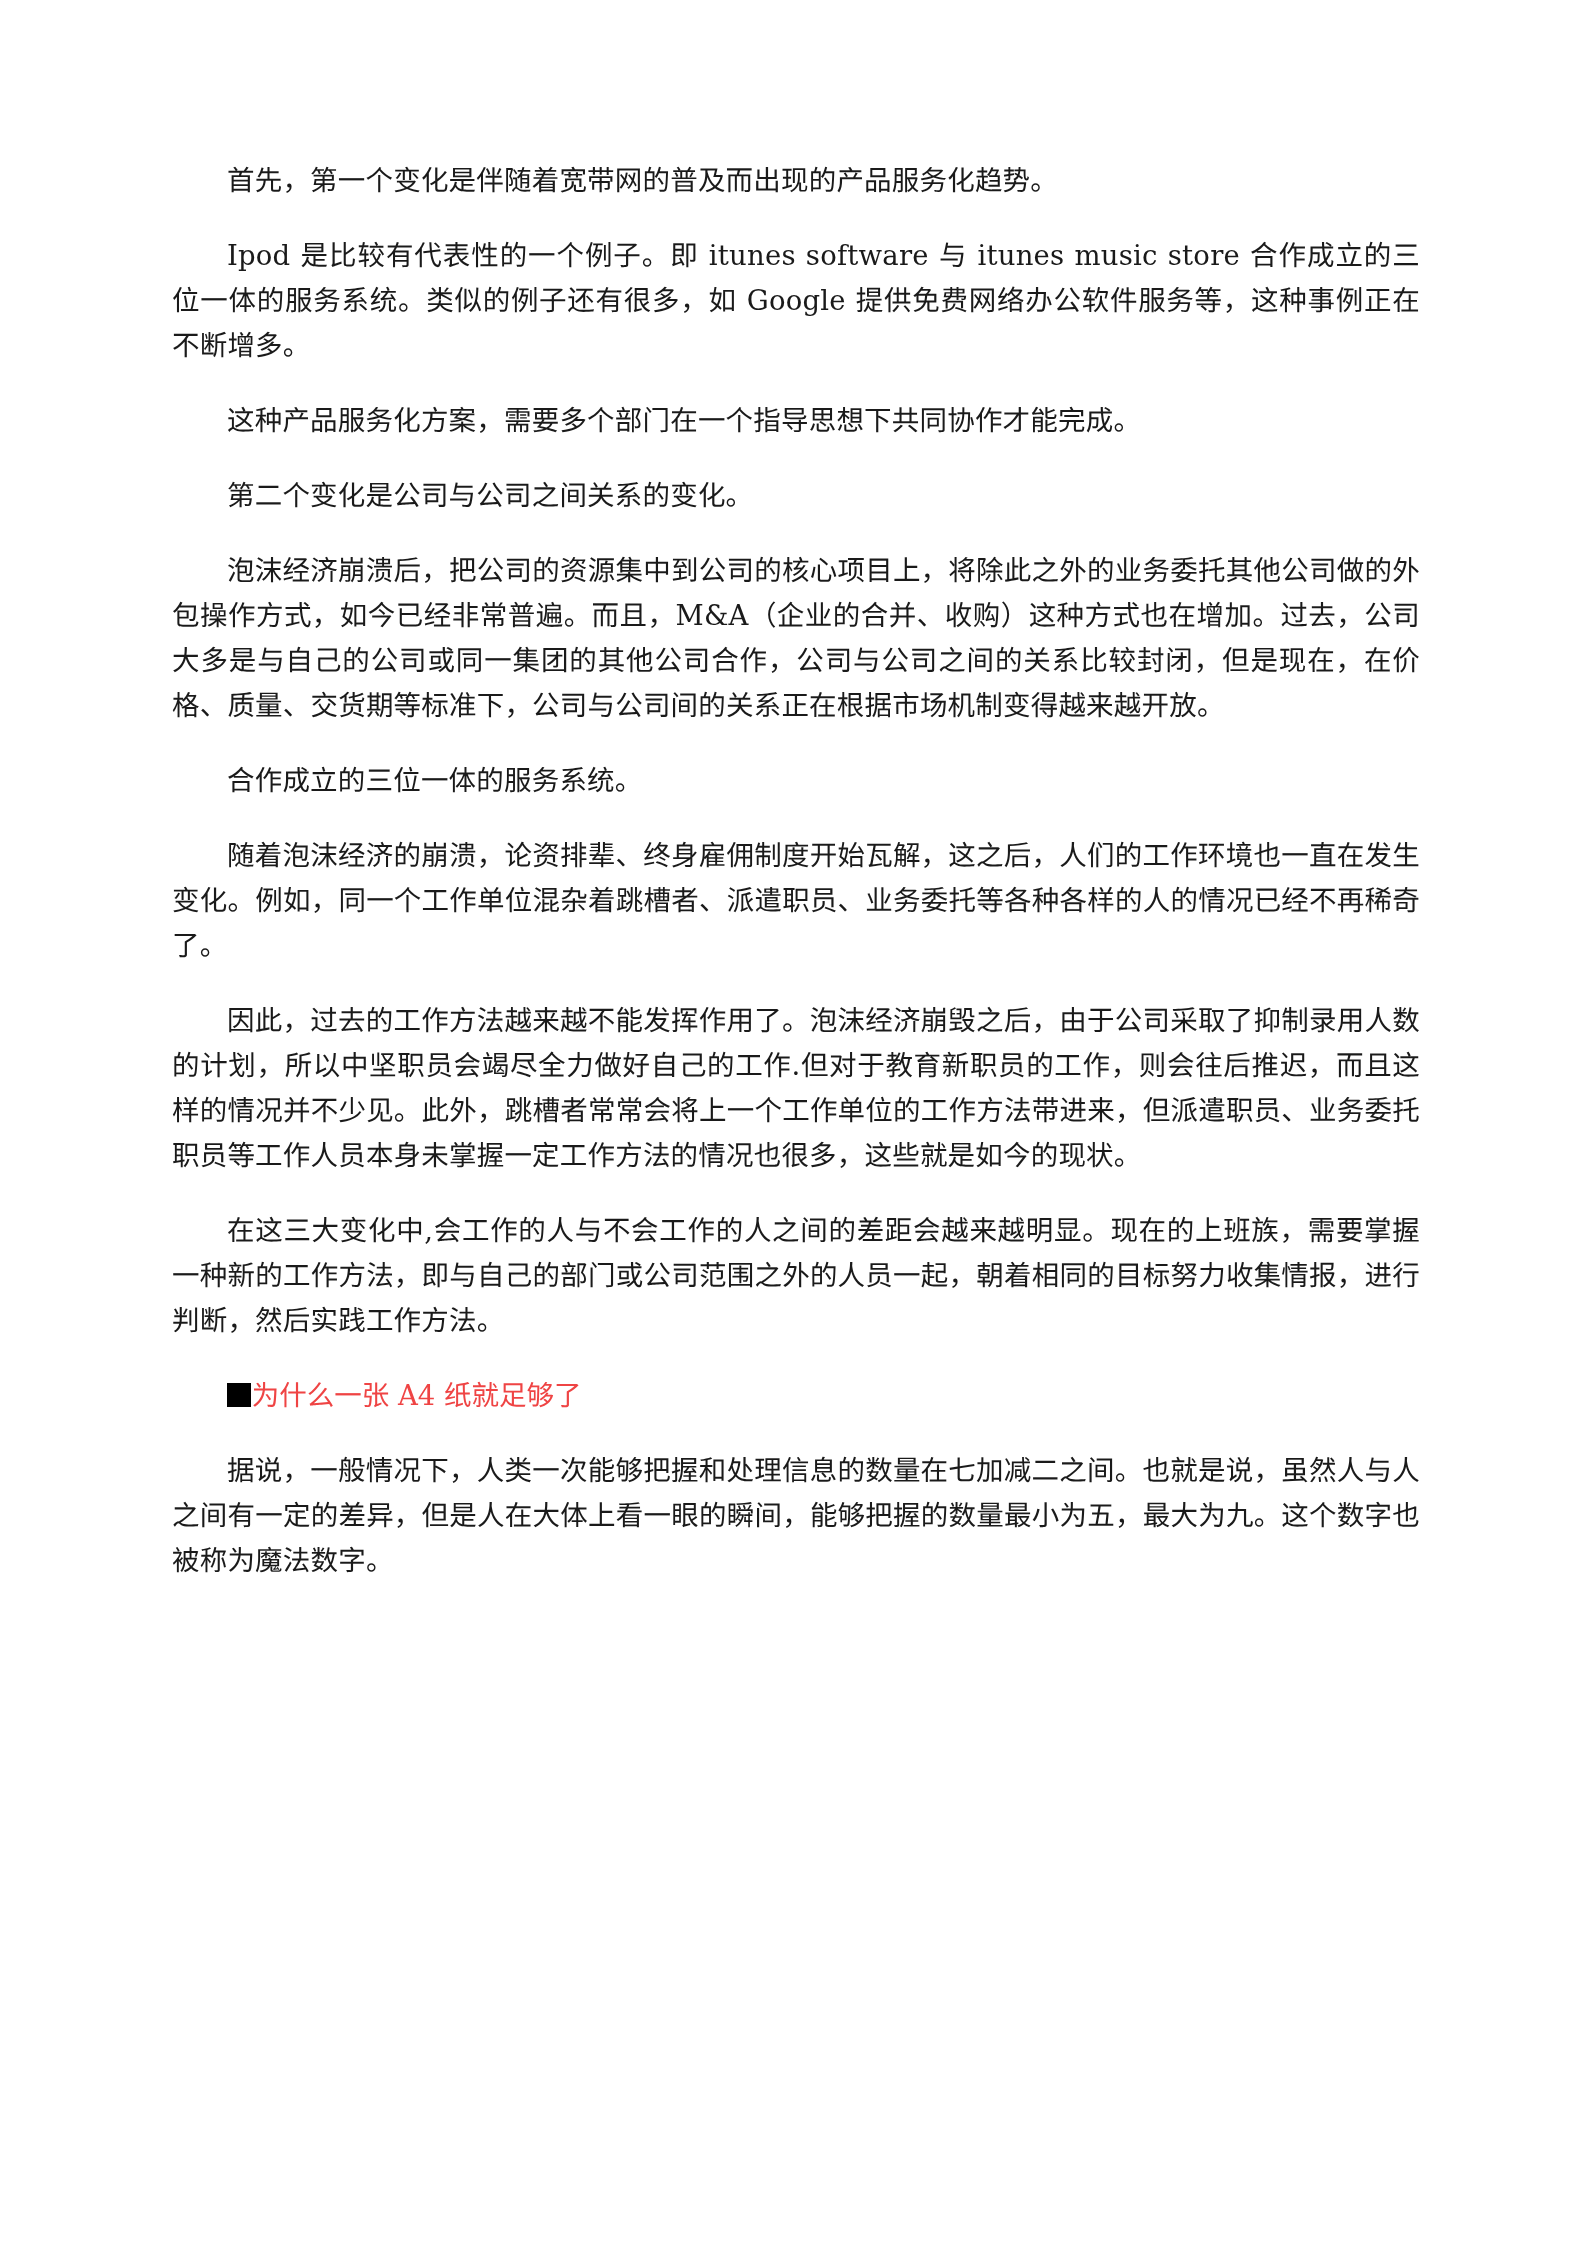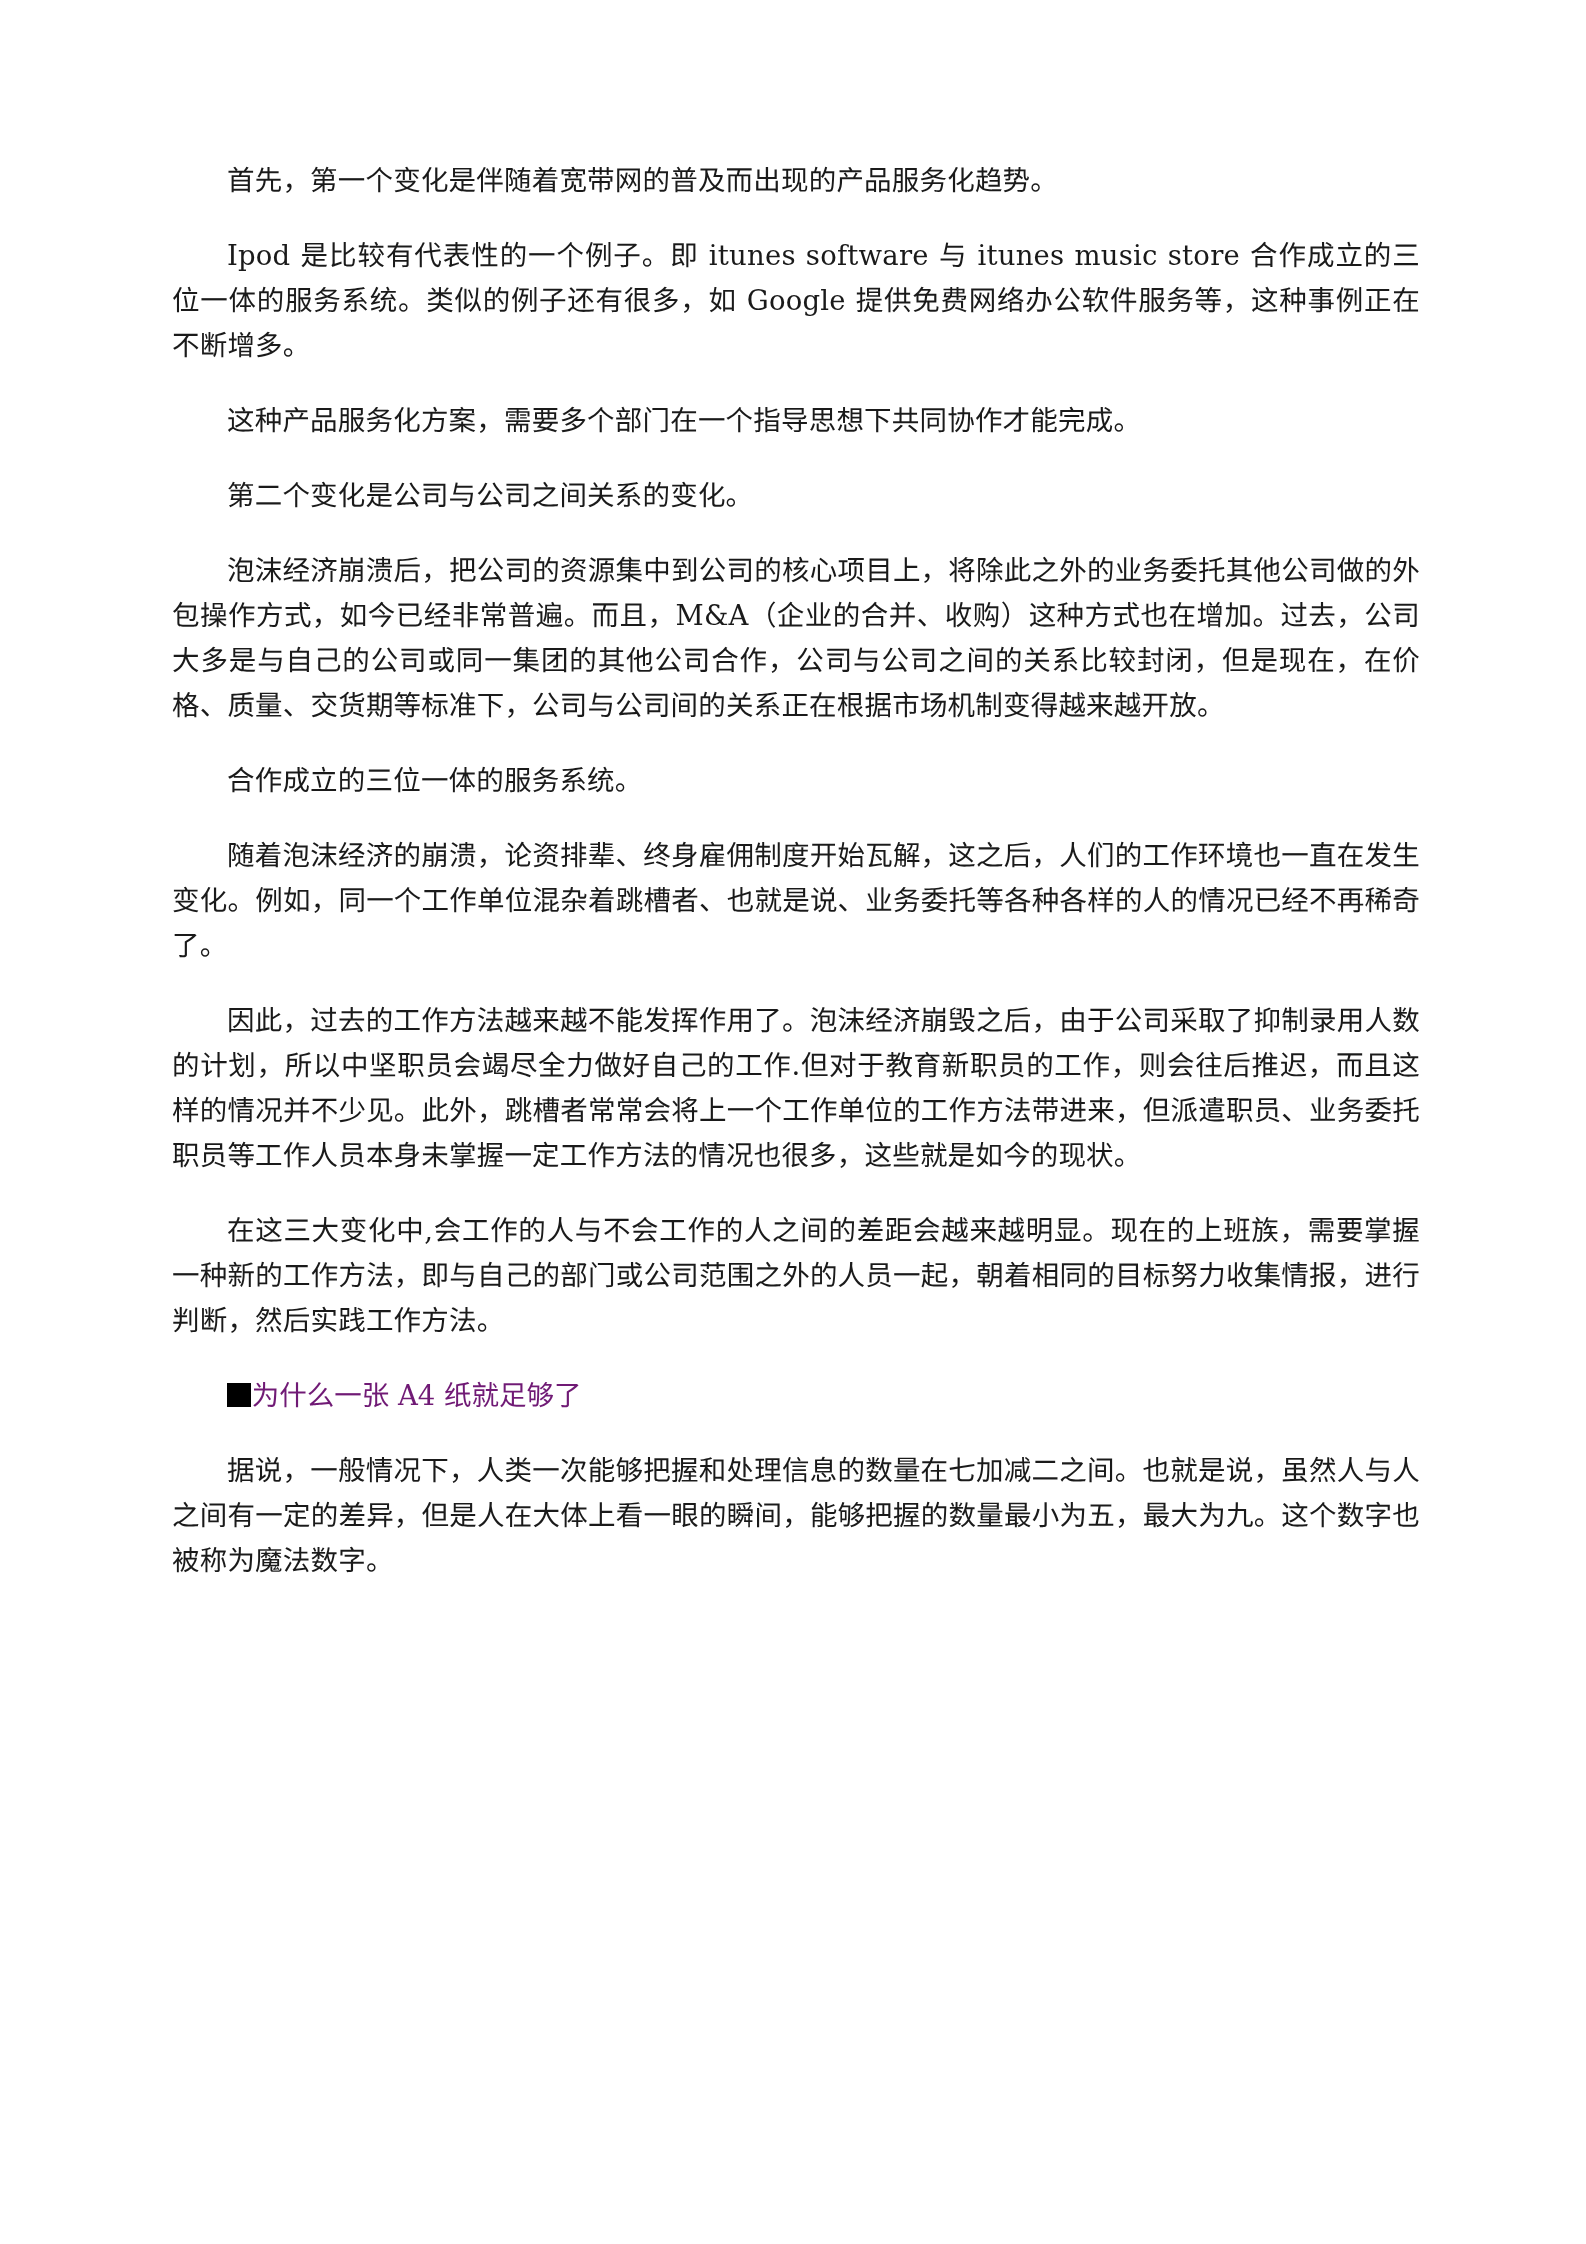--- a/index.html
+++ b/index.html
@@ -36,21 +36,21 @@
     text-justify: inter-ideograph;
     text-indent: 2em;
     letter-spacing: 0.2px;
     word-spacing: 0.5px;
   }
   p.heading {
     margin: 0 0 30px 0;
     font-family: "DejaVu Serif", "Liberation Serif", serif;
     font-size: 27.5px;
     line-height: 45px;
-    color: #701a75;
+    color: #ef4444;
     text-indent: 2em;
     text-align: left;
   }
   .bullet-square {
     display: inline-block;
     width: 0.86em;
     height: 0.86em;
     background: #000000;
     vertical-align: -0.06em;
     margin-right: 1px;
@@ -71,21 +71,21 @@
     <p class="para">Ipod 是比较有代表性的一个例子。即 itunes software 与 itunes music store 合作成立的三位一体的服务系统。类似的例子还有很多，如 Google 提供免费网络办公软件服务等，这种事例正在不断增多。</p>
 
     <p class="para">这种产品服务化方案，需要多个部门在一个指导思想下共同协作才能完成。</p>
 
     <p class="para">第二个变化是公司与公司之间关系的变化。</p>
 
     <p class="para">泡沫经济崩溃后，把公司的资源集中到公司的核心项目上，将除此之外的业务委托其他公司做的外包操作方式，如今已经非常普遍。而且，M&amp;A（企业的合并、收购）这种方式也在增加。过去，公司大多是与自己的公司或同一集团的其他公司合作，公司与公司之间的关系比较封闭，但是现在，在价格、质量、交货期等标准下，公司与公司间的关系正在根据市场机制变得越来越开放。</p>
 
     <p class="para">合作成立的三位一体的服务系统。</p>
 
-    <p class="para">随着泡沫经济的崩溃，论资排辈、终身雇佣制度开始瓦解，这之后，人们的工作环境也一直在发生变化。例如，同一个工作单位混杂着跳槽者、也就是说、业务委托等各种各样的人的情况已经不再稀奇了。</p>
+    <p class="para">随着泡沫经济的崩溃，论资排辈、终身雇佣制度开始瓦解，这之后，人们的工作环境也一直在发生变化。例如，同一个工作单位混杂着跳槽者、派遣职员、业务委托等各种各样的人的情况已经不再稀奇了。</p>
 
     <p class="para">因此，过去的工作方法越来越不能发挥作用了。泡沫经济崩毁之后，由于公司采取了抑制录用人数的计划，所以中坚职员会竭尽全力做好自己的工作.但对于教育新职员的工作，则会往后推迟，而且这样的情况并不少见。此外，跳槽者常常会将上一个工作单位的工作方法带进来，但派遣职员、业务委托职员等工作人员本身未掌握一定工作方法的情况也很多，这些就是如今的现状。</p>
 
     <p class="para tight">在这三大变化中,会工作的人与不会工作的人之间的差距会越来越明显。现在的上班族，需要掌握一种新的工作方法，即与自己的部门或公司范围之外的人员一起，朝着相同的目标努力收集情报，进行判断，然后实践工作方法。</p>
 
     <p class="heading"><span class="bullet-square"></span><span>为什么一张 A4 纸就足够了</span></p>
 
     <p class="para">据说，一般情况下，人类一次能够把握和处理信息的数量在七加减二之间。也就是说，虽然人与人之间有一定的差异，但是人在大体上看一眼的瞬间，能够把握的数量最小为五，最大为九。这个数字也被称为魔法数字。</p>
 
 

